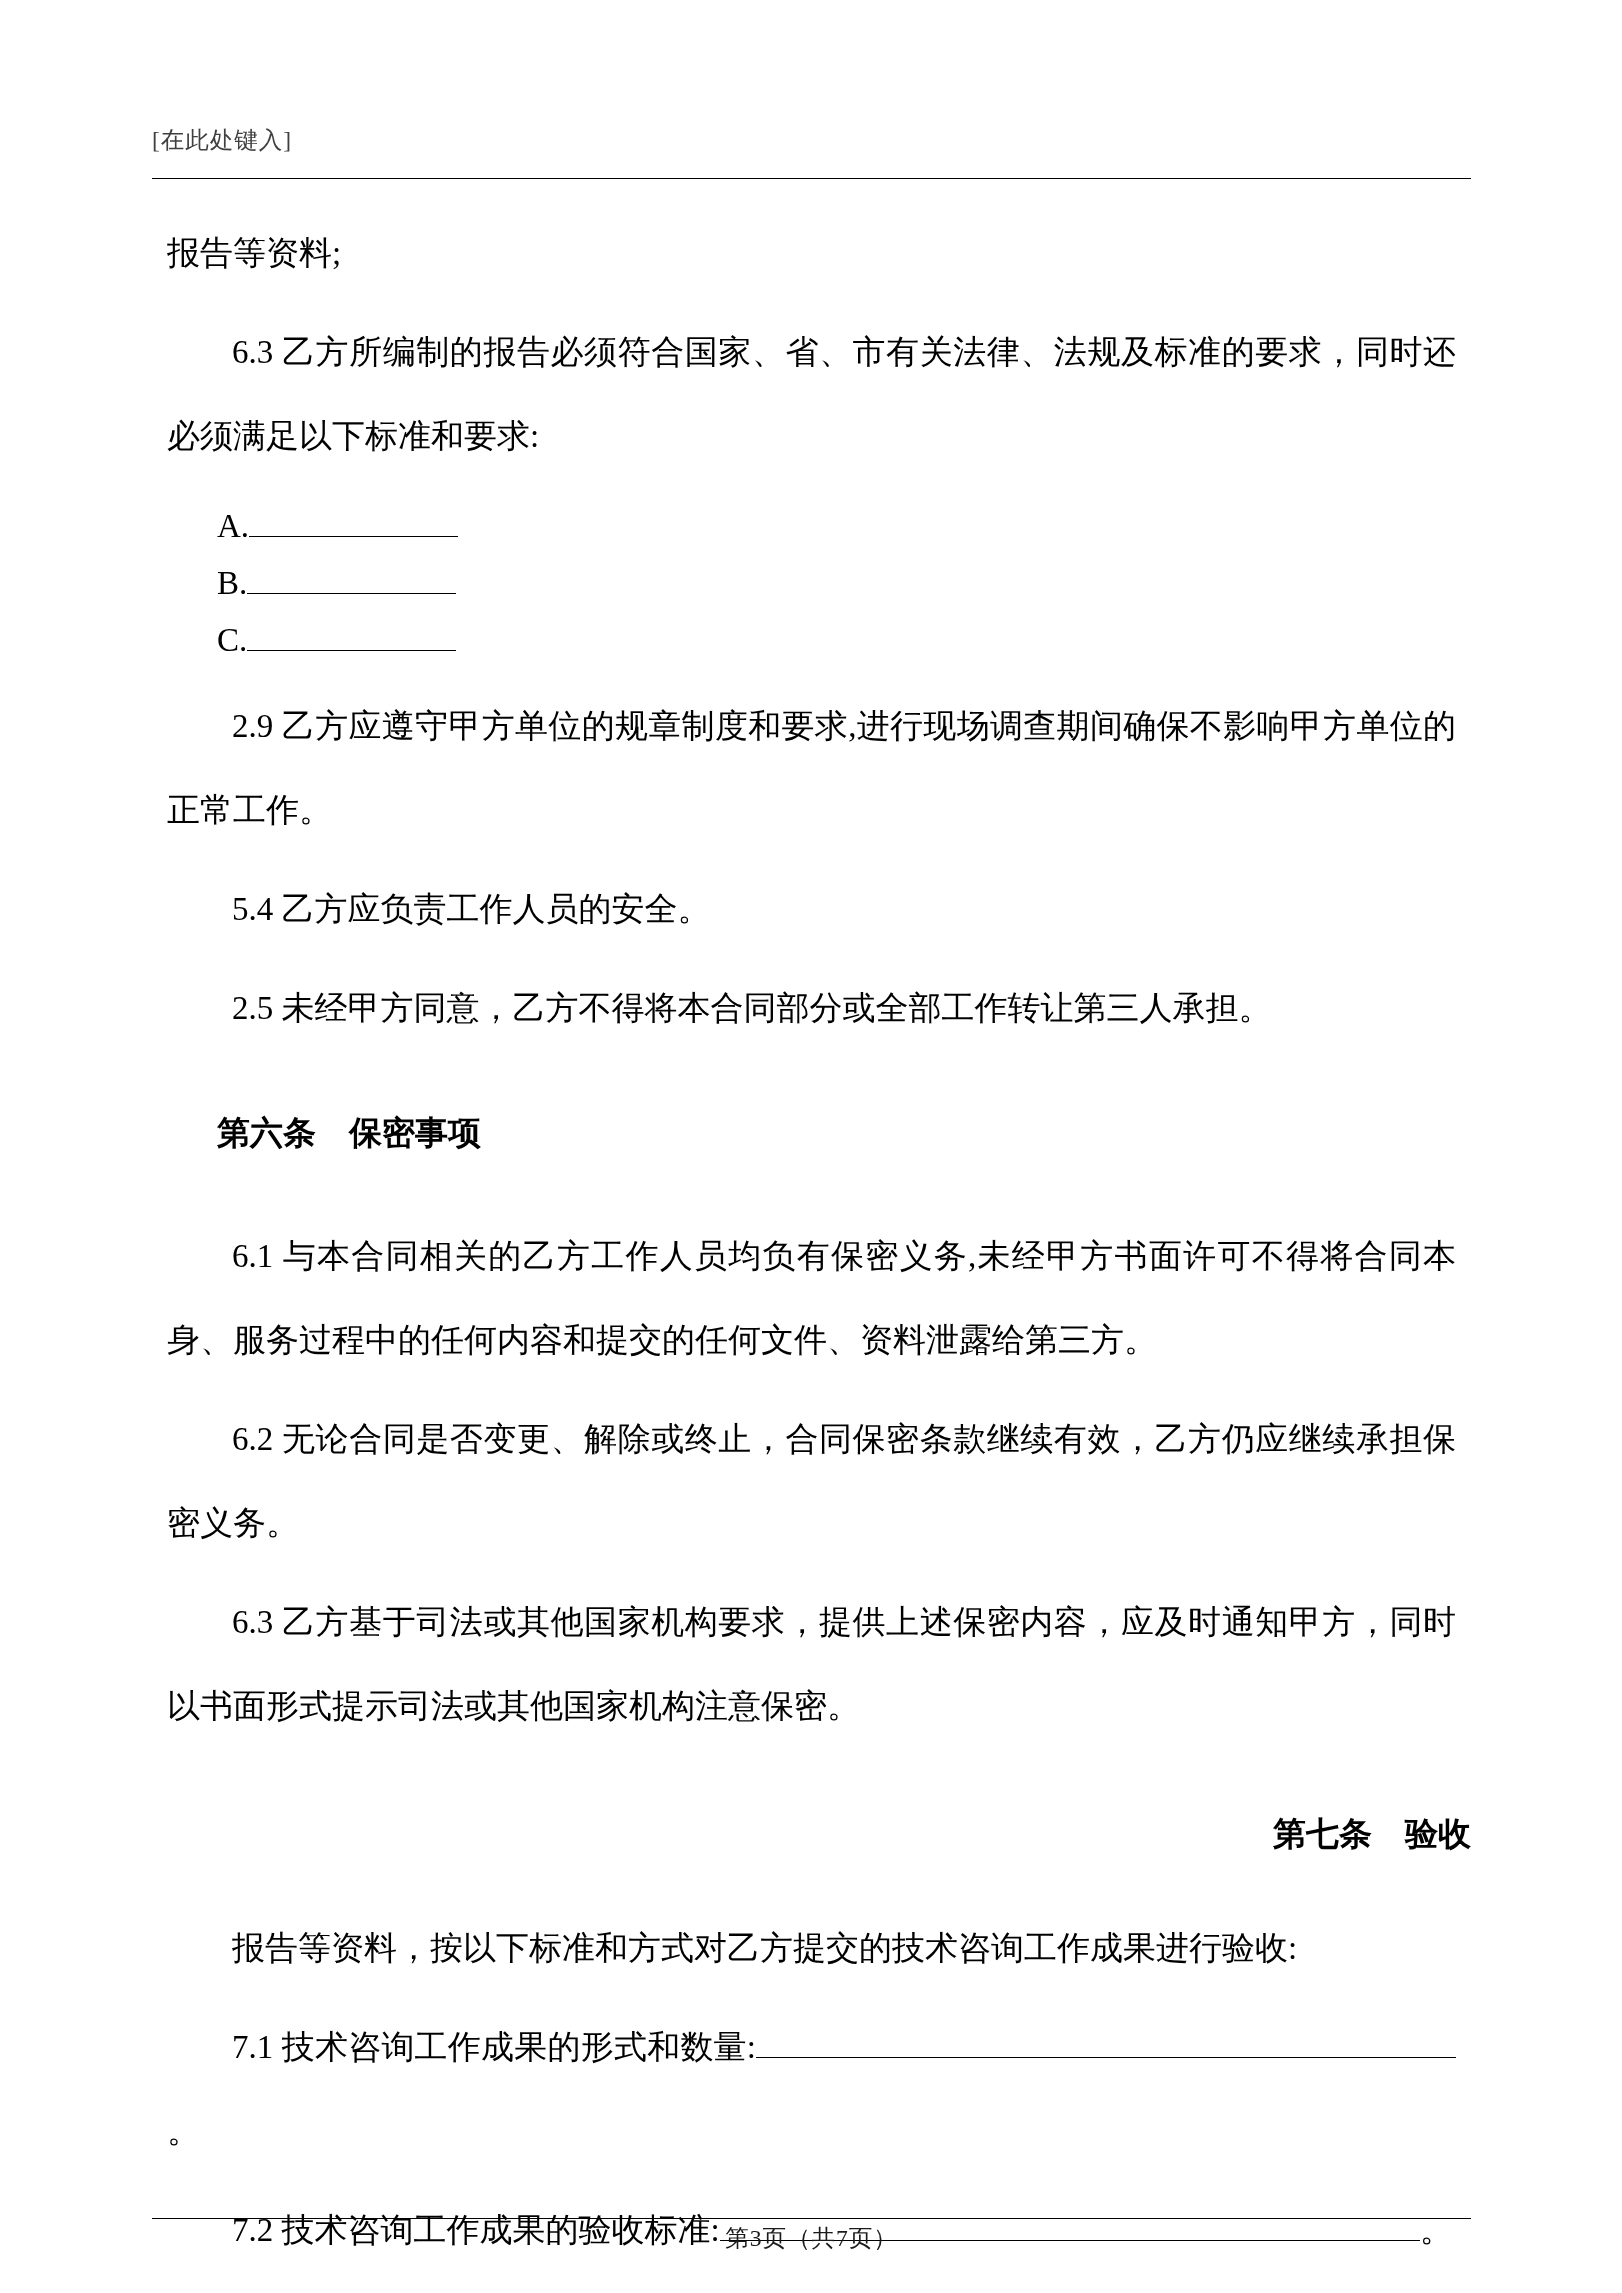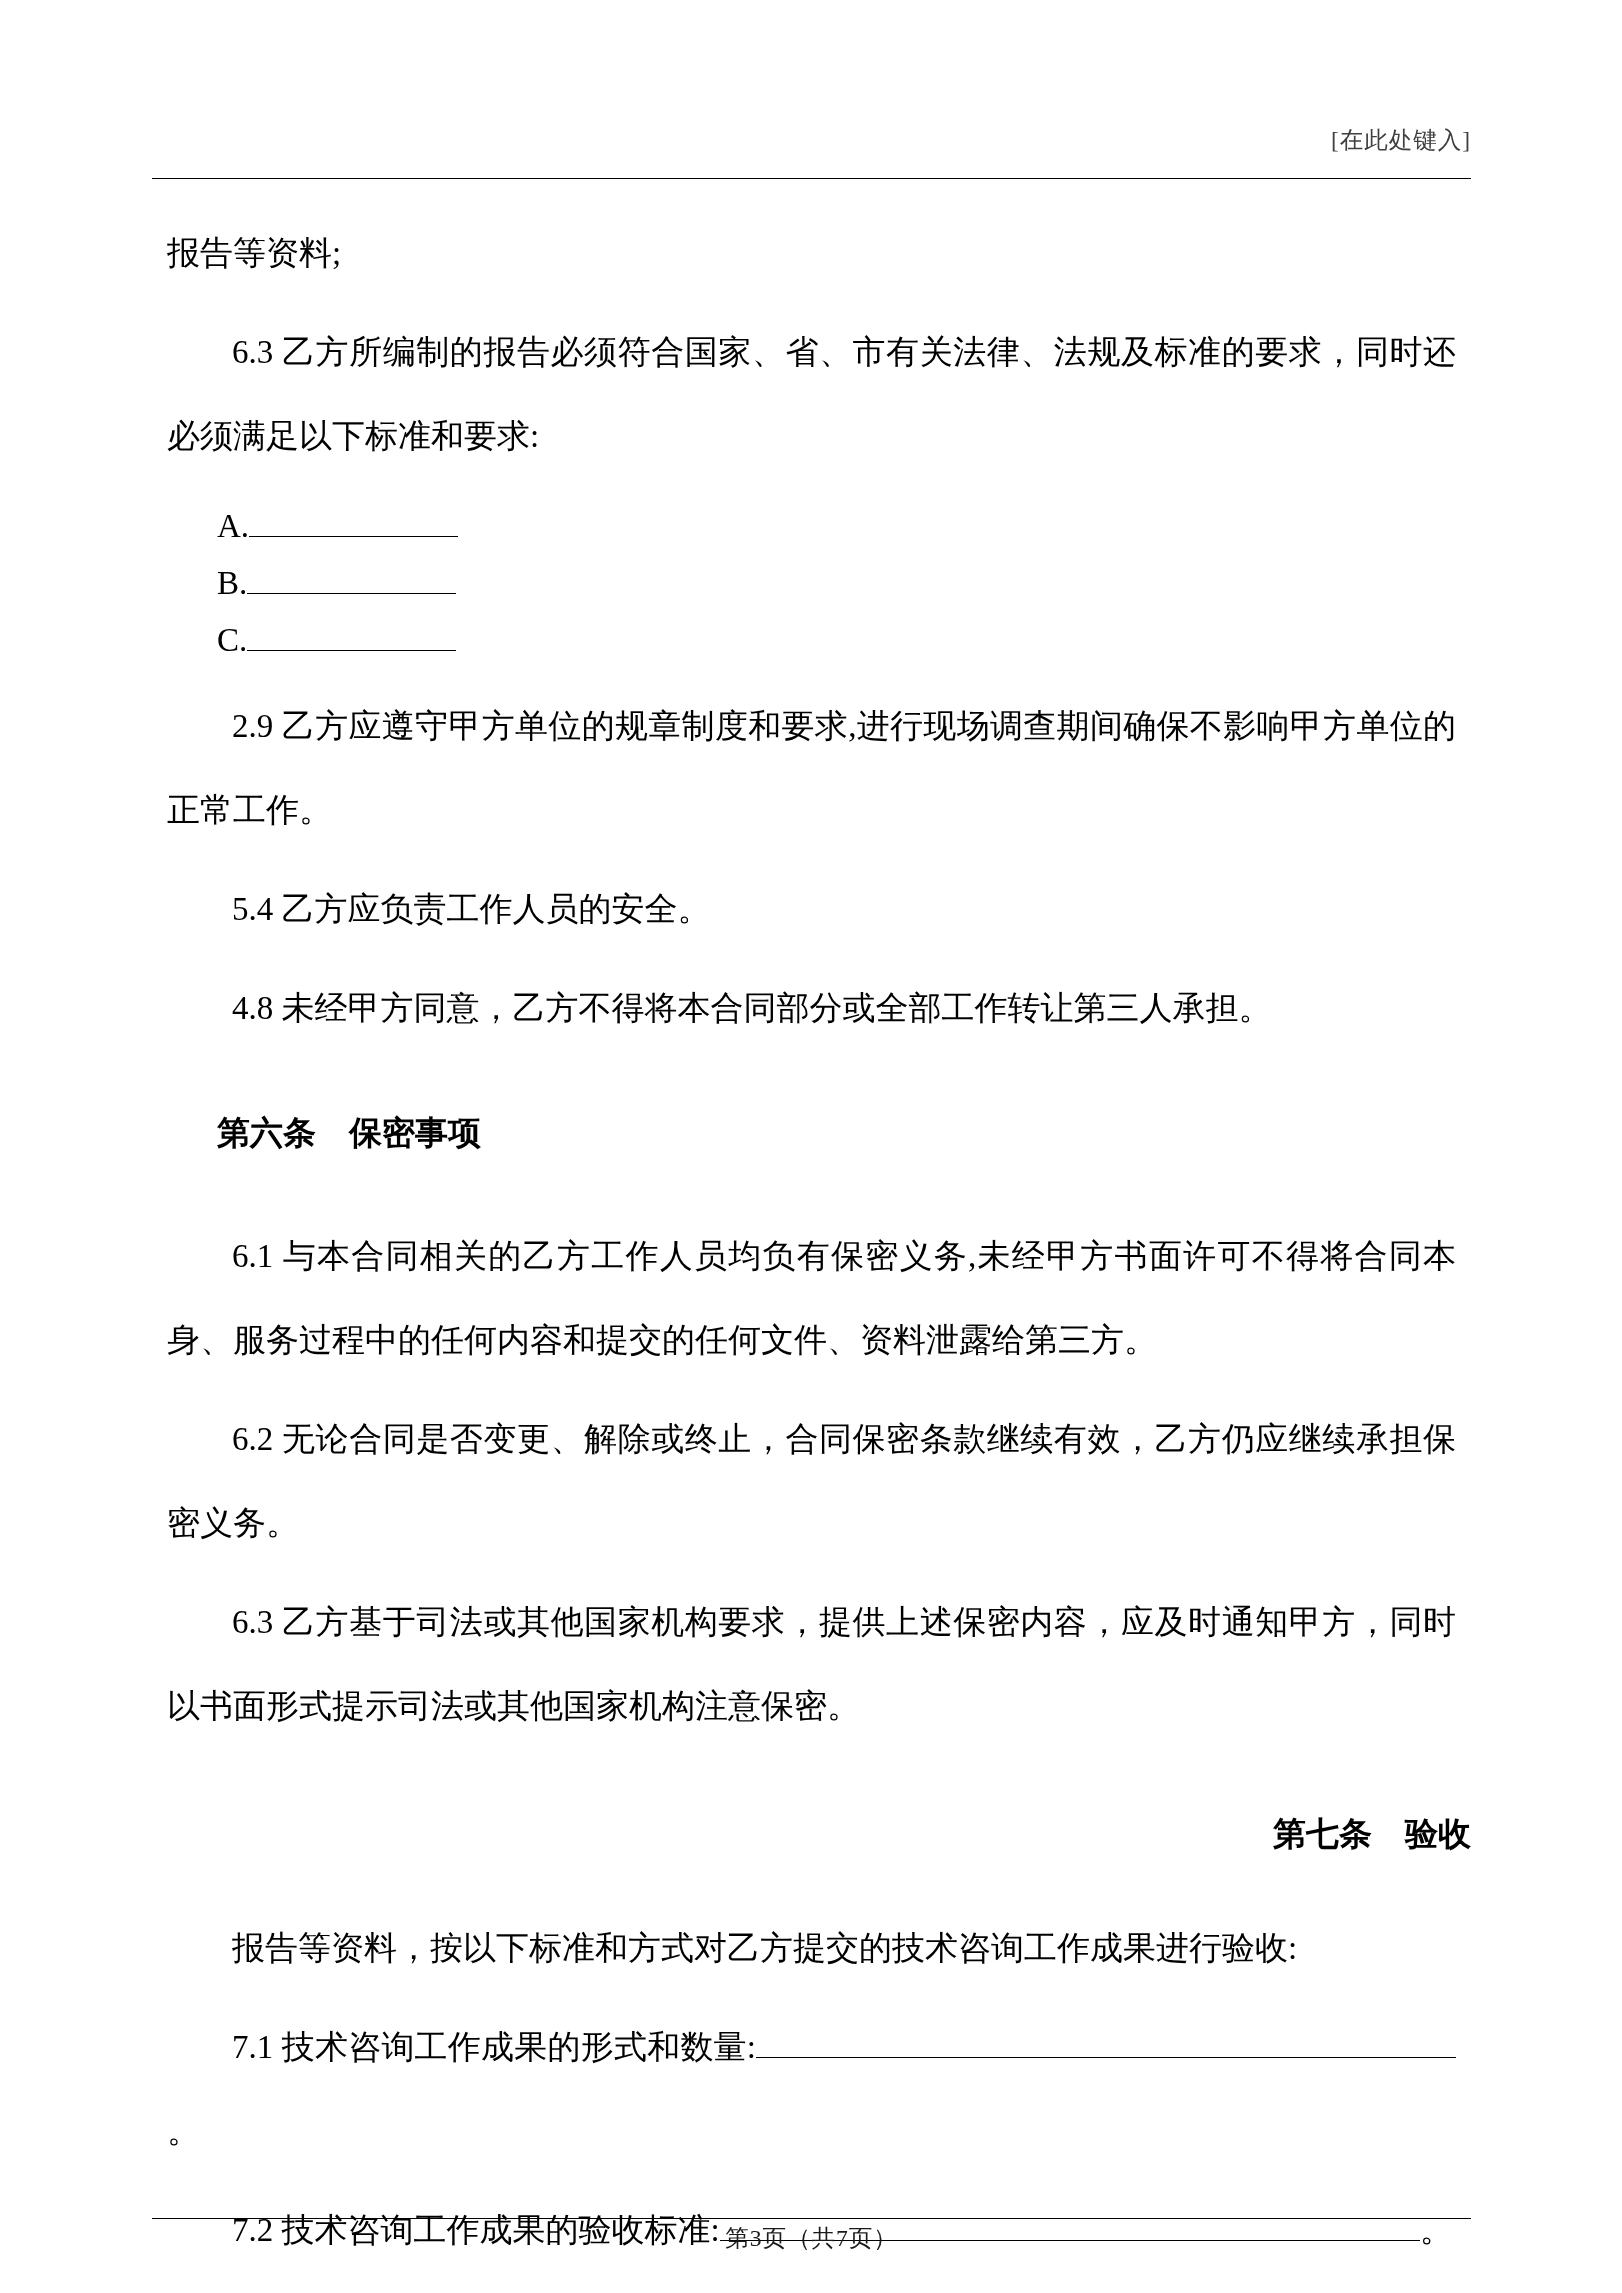--- a/index.html
+++ b/index.html
@@ -18,21 +18,21 @@
   }
   .header {
     position: absolute;
     top: 0;
     left: 152px;
     right: 152px;
     height: 179px;
     border-bottom: 1.8px solid #000000;
     display: flex;
     align-items: flex-end;
-    justify-content: flex-end;
+    justify-content: flex-start;
     padding-bottom: 22px;
     box-sizing: border-box;
   }
   .header-text {
     font-size: 23.6px;
     color: #3f3f3f;
     letter-spacing: 0.9px;
   }
   .content {
     position: absolute;
@@ -110,21 +110,21 @@
     <p class="para">6.3 乙方所编制的报告必须符合国家、省、市有关法律、法规及标准的要求，同时还必须满足以下标准和要求:</p>
 
     <div class="blank-group">
       <p class="blank-line"><span>A.</span><span class="blank"></span></p>
       <p class="blank-line"><span>B.</span><span class="blank"></span></p>
       <p class="blank-line"><span>C.</span><span class="blank"></span></p>
     </div>
 
     <p class="para">2.9 乙方应遵守甲方单位的规章制度和要求,进行现场调查期间确保不影响甲方单位的正常工作。</p>
     <p class="para">5.4 乙方应负责工作人员的安全。</p>
-    <p class="para">4.8 未经甲方同意，乙方不得将本合同部分或全部工作转让第三人承担。</p>
+    <p class="para">2.5 未经甲方同意，乙方不得将本合同部分或全部工作转让第三人承担。</p>
 
     <p class="heading">第六条　保密事项</p>
 
     <p class="para">6.1 与本合同相关的乙方工作人员均负有保密义务,未经甲方书面许可不得将合同本身、服务过程中的任何内容和提交的任何文件、资料泄露给第三方。</p>
     <p class="para">6.2 无论合同是否变更、解除或终止，合同保密条款继续有效，乙方仍应继续承担保密义务。</p>
     <p class="para">6.3 乙方基于司法或其他国家机构要求，提供上述保密内容，应及时通知甲方，同时以书面形式提示司法或其他国家机构注意保密。</p>
 
     <p class="heading h7">第七条　验收</p>
 
     <p class="para">报告等资料，按以下标准和方式对乙方提交的技术咨询工作成果进行验收:</p>

